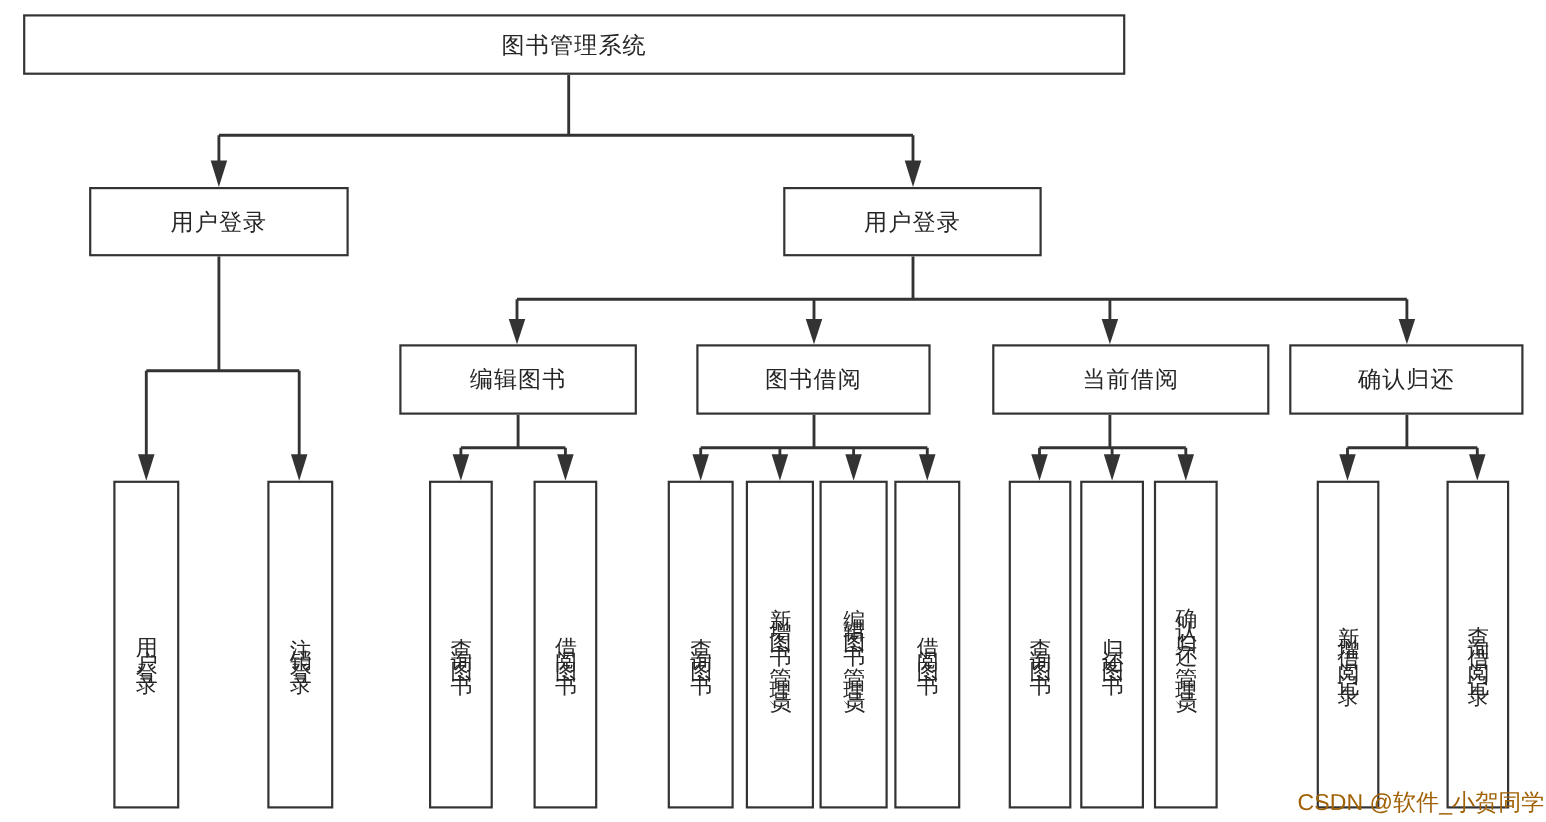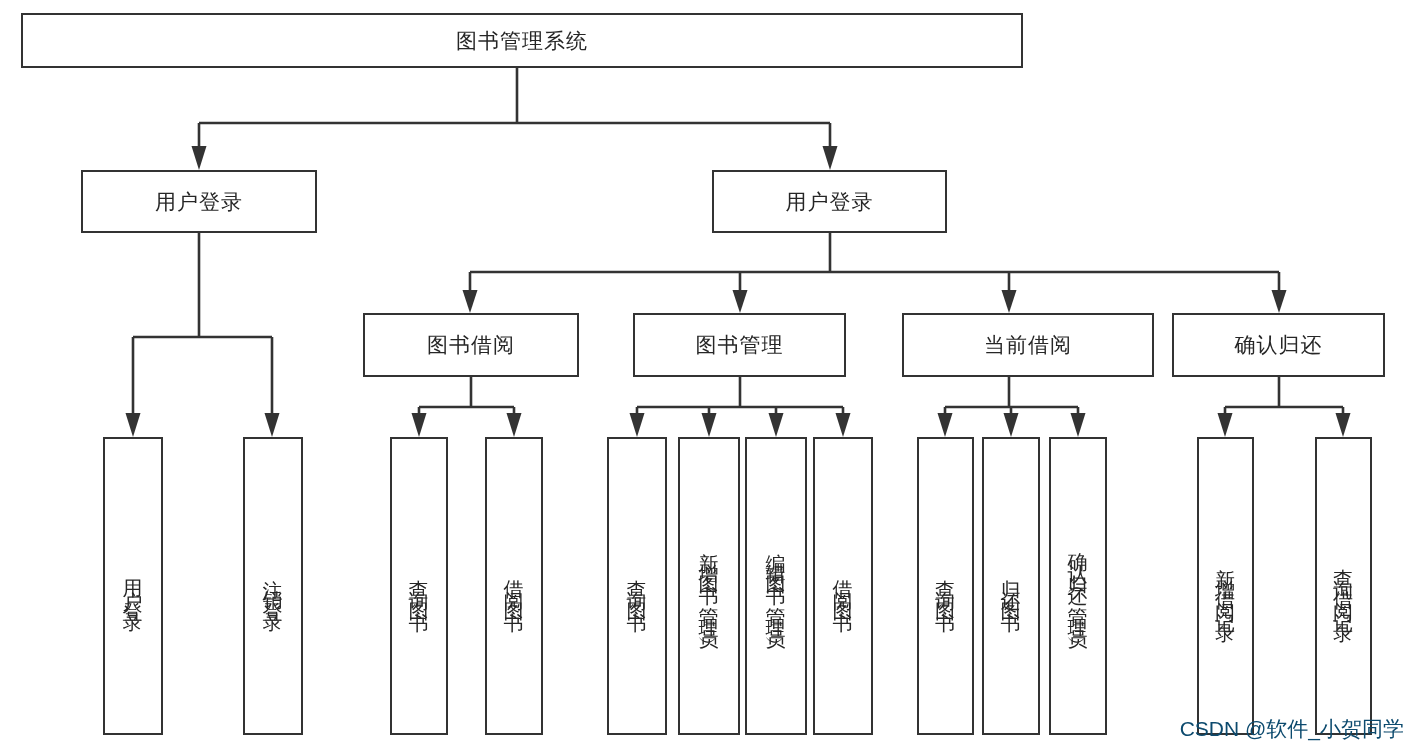--- a/index.html
+++ b/index.html
@@ -51,21 +51,21 @@
     font-size: 20px;
     letter-spacing: 11px;
     line-height: 1;
     white-space: nowrap;
   }
   .watermark {
     position: absolute;
     right: 1px;
     bottom: 4px;
     font-size: 21px;
-    color: #0c4a6e;
+    color: #a16207;
     white-space: nowrap;
   }
 </style>
 </head>
 <body>
 
 <div class="canvas">
 
   <svg class="connectors" viewBox="0 0 1405 747">
     <g>
@@ -115,24 +115,24 @@
   </div>
 
   <div class="box" style="left:81px;top:170px;width:236px;height:63px">
     <span class="hlabel">用户登录</span>
   </div>
   <div class="box" style="left:712px;top:170px;width:235px;height:63px">
     <span class="hlabel">用户登录</span>
   </div>
 
   <div class="box" style="left:363px;top:313px;width:216px;height:64px">
-    <span class="hlabel">图书借阅</span>
+    <span class="hlabel">编辑图书</span>
   </div>
   <div class="box" style="left:633px;top:313px;width:213px;height:64px">
-    <span class="hlabel">图书管理</span>
+    <span class="hlabel">图书借阅</span>
   </div>
   <div class="box" style="left:902px;top:313px;width:252px;height:64px">
     <span class="hlabel">当前借阅</span>
   </div>
   <div class="box" style="left:1172px;top:313px;width:213px;height:64px">
     <span class="hlabel">确认归还</span>
   </div>
 
   <div class="box" style="left:103px;top:437px;width:60px;height:298px">
     <span class="vlabel">用户登录</span>

